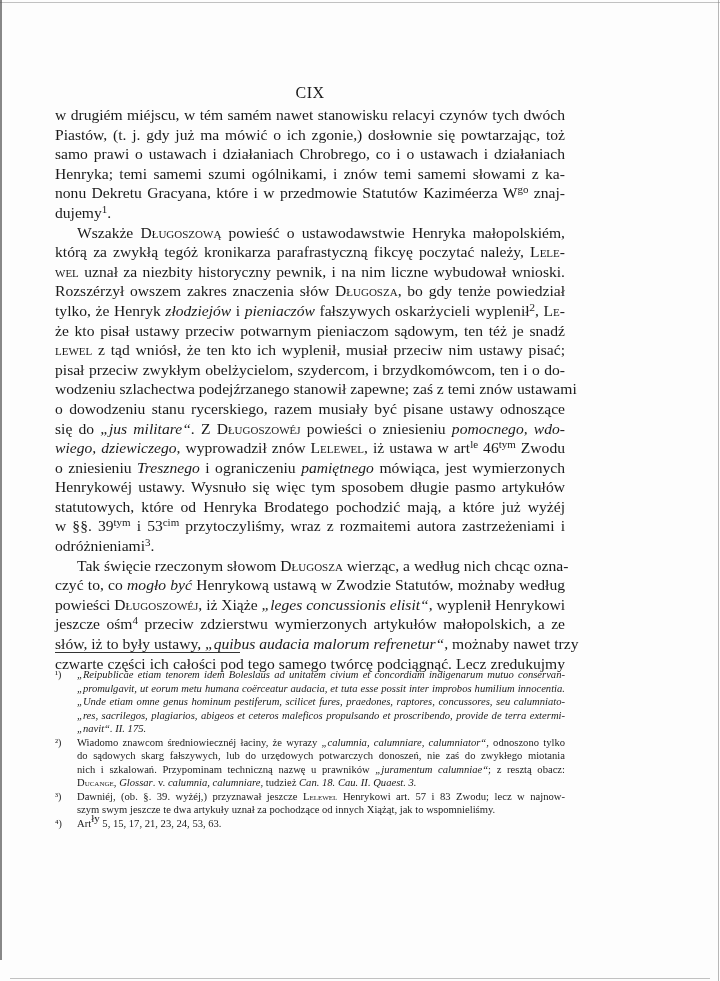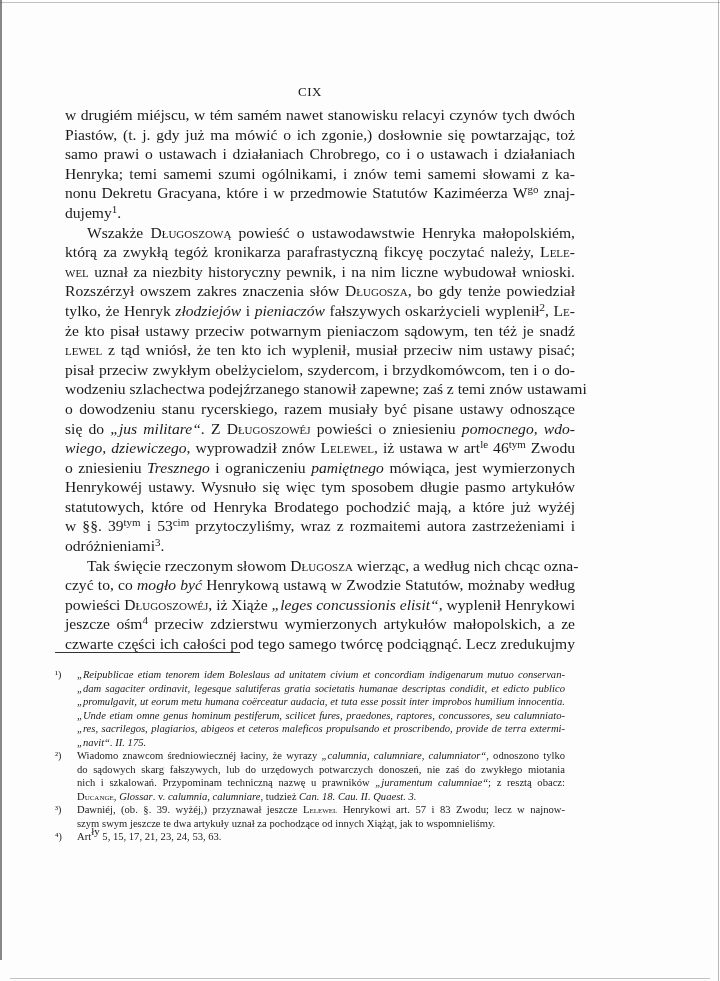--- a/index.html
+++ b/index.html
@@ -6,24 +6,24 @@
   body {
     width: 720px; height: 981px; background: #fdfdfd; position: relative; overflow: hidden;
     font-family: "DejaVu Serif", "Liberation Serif", serif; color: #1a1a1a;
   }
   .page-border-left { position: absolute; left: 0; top: 0; width: 2px; height: 960px; background: #555; opacity: .7; }
   .page-border-right { position: absolute; right: 1px; top: 0; width: 1px; height: 981px; background: #888; opacity: .6; }
   .page-border-top { position: absolute; left: 0; top: 2px; width: 720px; height: 1px; background: #999; opacity: .6; }
   .page-border-bottom { position: absolute; left: 10px; bottom: 2px; width: 700px; height: 1px; background: #999; opacity: .6; }
   .page-number {
     position: absolute; top: 84px; left: 0; width: 620px; text-align: center;
-    font-family: "Liberation Serif", serif; font-size: 13px; letter-spacing: .5px;
+    font-family: "Liberation Serif", serif; font-size: 16px; letter-spacing: .5px;
   }
   .body-text {
-    position: absolute; left: 65px; top: 105px; width: 510px;
+    position: absolute; left: 55px; top: 105px; width: 510px;
     font-family: "Liberation Serif", serif; font-size: 15.6px; line-height: 19.6px;
     text-align: justify; text-align-last: left;
   }
   .line { display: block; white-space: nowrap; text-align-last: justify; text-align: justify; }
   .line.last { text-align-last: left; }
   .line.indent { padding-left: 22px; }
   .sc { font-variant: small-caps; }
   .it { font-style: italic; }
   sup { font-size: 11px; line-height: 0; vertical-align: 5px; }
   .footnote-rule { position: absolute; left: 55px; top: 652px; width: 185px; height: 1px; background: #333; }
@@ -69,30 +69,30 @@
   <span class="line"><span>o zniesieniu </span><span class="it">Tresznego</span><span> i ograniczeniu </span><span class="it">pamiętnego</span><span> mówiąca, jest wymierzonych</span></span>
   <span class="line">Henrykowéj ustawy. Wysnuło się więc tym sposobem długie pasmo artykułów</span>
   <span class="line">statutowych, które od Henryka Brodatego pochodzić mają, a które już wyżéj</span>
   <span class="line"><span>w §§. 39</span><sup>tym</sup><span> i 53</span><sup>cim</sup><span> przytoczyliśmy, wraz z rozmaitemi autora zastrzeżeniami i</span></span>
   <span class="line last"><span>odróżnieniami</span><sup>3</sup><span>.</span></span>
 
   <span class="line indent"><span>Tak święcie rzeczonym słowom </span><span class="sc">Długosza</span><span> wierząc, a według nich chcąc ozna-</span></span>
   <span class="line"><span>czyć to, co </span><span class="it">mogło być</span><span> Henrykową ustawą w Zwodzie Statutów, możnaby według</span></span>
   <span class="line"><span>powieści </span><span class="sc">Długoszowéj</span><span>, iż Xiąże </span><span class="it">„leges concussionis elisit“</span><span>, wyplenił Henrykowi</span></span>
   <span class="line"><span>jeszcze ośm</span><sup>4</sup><span> przeciw zdzierstwu wymierzonych artykułów małopolskich, a ze</span></span>
+  <span class="line"><span>słów, iż to były ustawy, </span><span class="it">„quibus audacia malorum refrenetur“</span><span>, możnaby nawet trzy</span></span>
   <span class="line">czwarte części ich całości pod tego samego twórcę podciągnąć. Lecz zredukujmy</span>
 </div>
 
 <div class="footnote-rule"></div>
 
 <div class="footnotes">
   <div class="fn">
     <span class="fn-mark">¹)</span>
     <span class="line it">„Reipublicae etiam tenorem idem Boleslaus ad unitatem civium et concordiam indigenarum mutuo conservan-</span>
-    <span class="line it">„dam sagaciter ordinavit, legesque salutiferas gratia societatis humanae descriptas condidit, et edicto publico</span>
     <span class="line it">„promulgavit, ut eorum metu humana coërceatur audacia, et tuta esse possit inter improbos humilium innocentia.</span>
     <span class="line it">„Unde etiam omne genus hominum pestiferum, scilicet fures, praedones, raptores, concussores, seu calumniato-</span>
     <span class="line it">„res, sacrilegos, plagiarios, abigeos et ceteros maleficos propulsando et proscribendo, provide de terra extermi-</span>
     <span class="line last it">„navit“. II. 175.</span>
   </div>
   <div class="fn">
     <span class="fn-mark">²)</span>
     <span class="line"><span>Wiadomo znawcom średniowiecznéj łaciny, że wyrazy </span><span class="it">„calumnia, calumniare, calumniator“</span><span>, odnoszono tylko</span></span>
     <span class="line">do sądowych skarg fałszywych, lub do urzędowych potwarczych donoszeń, nie zaś do zwykłego miotania</span>
     <span class="line"><span>nich i szkalowań. Przypominam techniczną nazwę u prawników </span><span class="it">„juramentum calumniae“</span><span>; z resztą obacz:</span></span>

